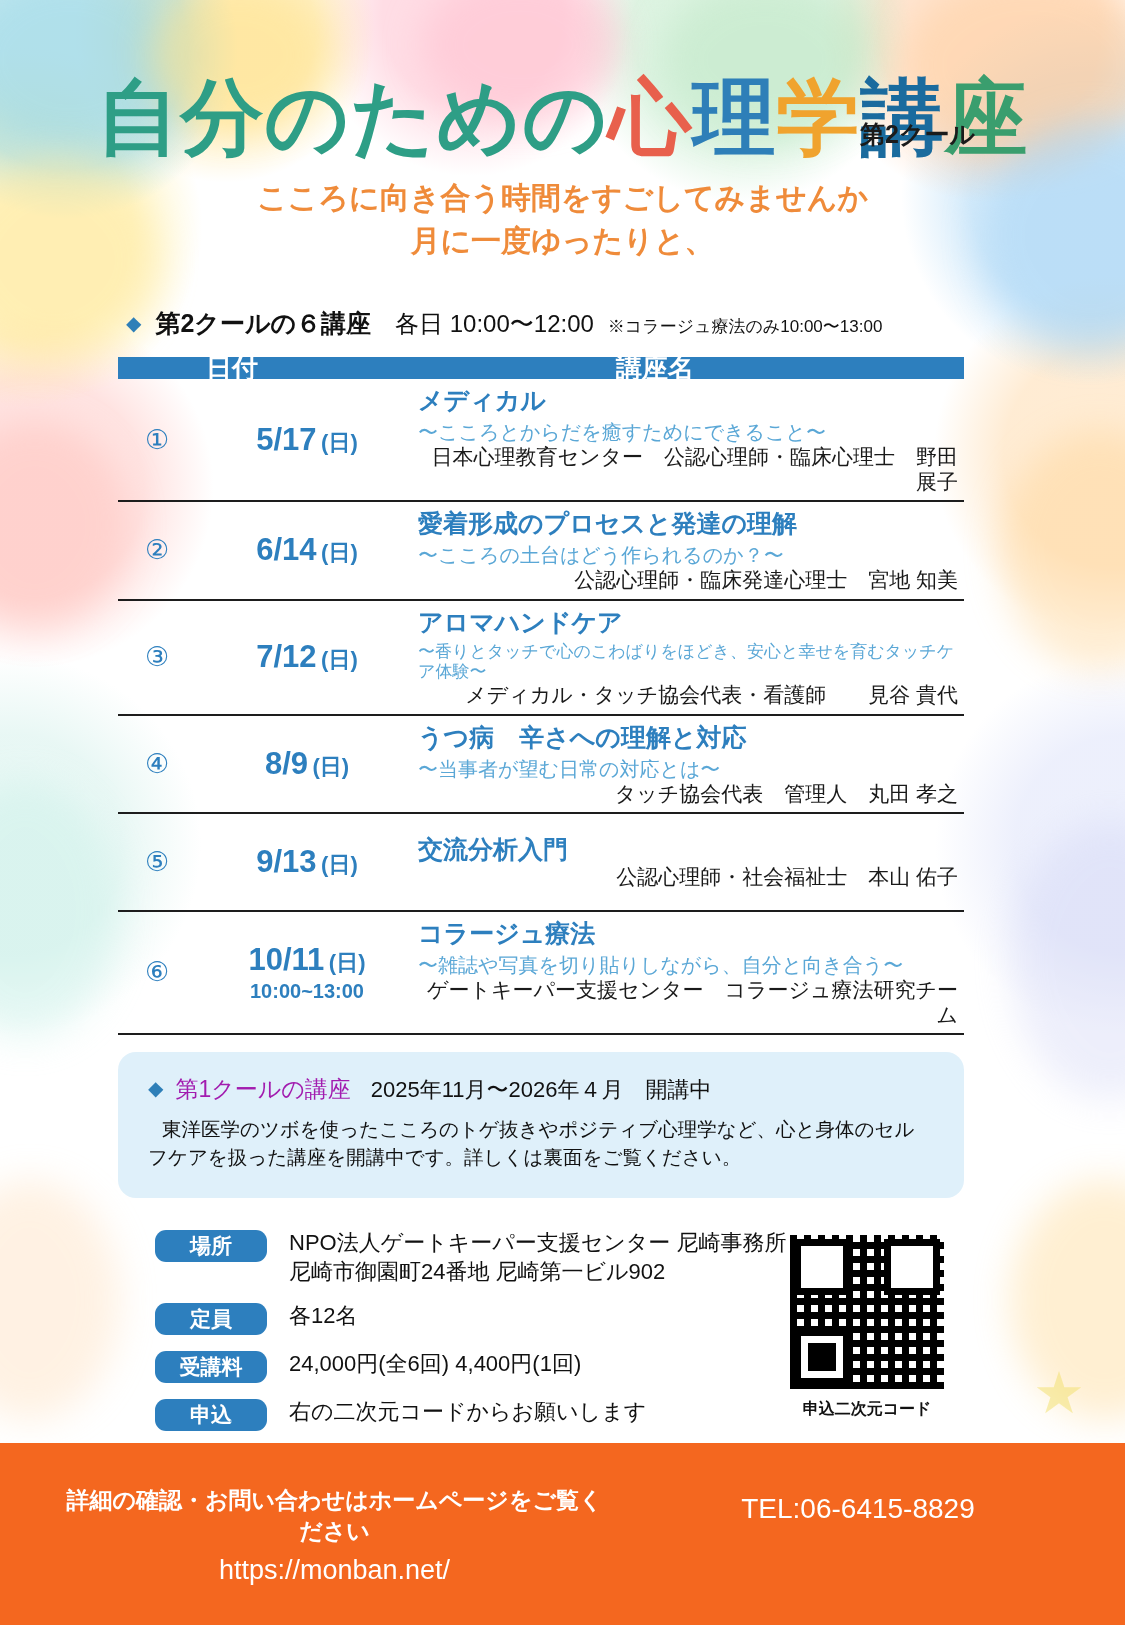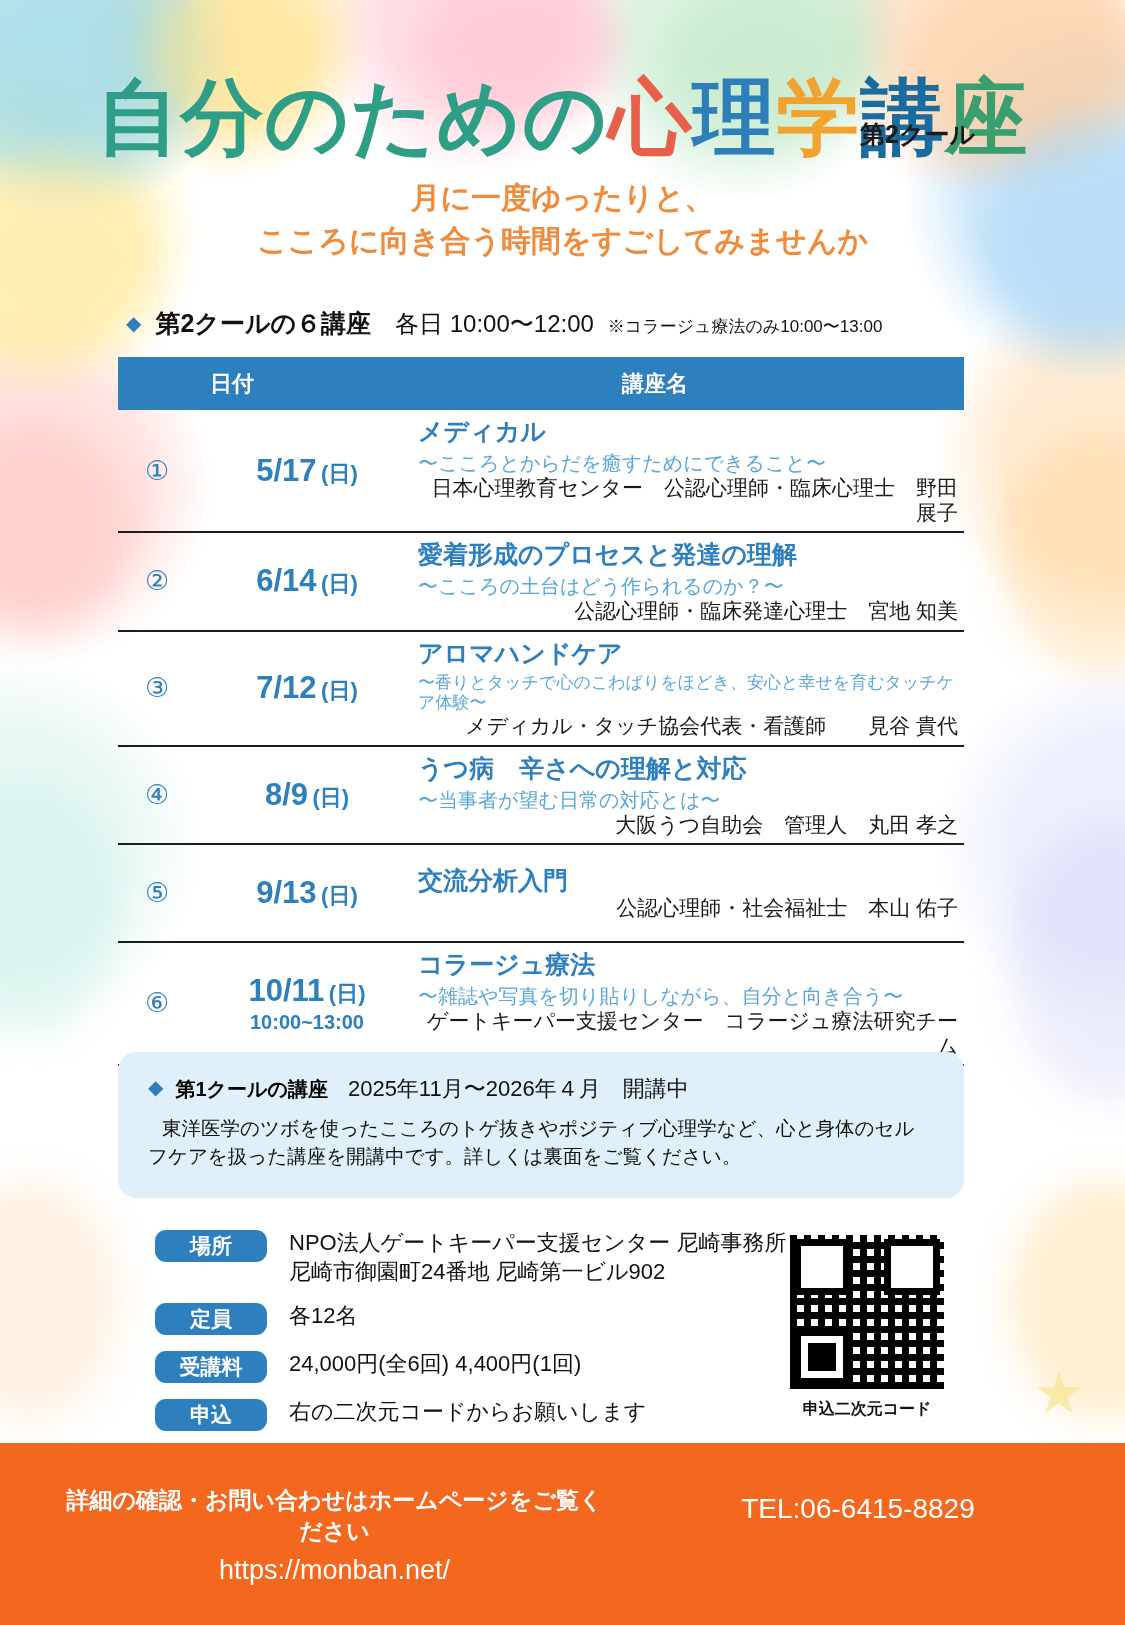--- a/index.html
+++ b/index.html
@@ -108,23 +108,23 @@
   .tbl {
     position: absolute;
     top: 357px;
     left: 118px;
     width: 846px;
   }
   .thead {
     display: flex;
     background: #2d7fbe;
     color: #fff;
-    height: 53px;
+    height: 22px;
     align-items: center;
-    font-size: 22px;
+    font-size: 26px;
     font-weight: bold;
   }
   .th-date { width: 228px; text-align: center; }
   .th-name { flex: 1; text-align: center; }
 
   .row {
     display: flex;
     border-bottom: 2px solid #1d1d1d;
     min-height: 98px;
     align-items: center;
@@ -190,21 +190,21 @@
     background: #dff0fa;
     border-radius: 18px;
     box-sizing: border-box;
     padding: 22px 30px;
   }
   .infobox .line1 {
     display: flex;
     align-items: baseline;
     gap: 12px;
   }
-  .infobox .b1 { font-size: 20px; font-weight: bold; color: #000000; }
+  .infobox .b1 { font-size: 23px; font-weight: normal; color: #a21caf; }
   .infobox .b2 { font-size: 22px; color: #111; margin-left: 8px; }
   .infobox .body {
     margin-top: 10px;
     font-size: 19.5px;
     color: #111;
     line-height: 1.45;
     text-indent: 14px;
   }
 
   
@@ -334,22 +334,22 @@
   <div class="blob" style="left:1000px;top:430px;width:200px;height:240px;background:#ffd08a;opacity:.38;"></div>
   <div class="blob" style="left:-70px;top:780px;width:190px;height:260px;background:#bfeee4;opacity:.35;"></div>
   <div class="blob" style="left:1010px;top:820px;width:200px;height:280px;background:#c9cdf3;opacity:.32;"></div>
   <div class="blob" style="left:-60px;top:1180px;width:180px;height:240px;background:#ffd9b0;opacity:.35;"></div>
   <div class="blob" style="left:1010px;top:1180px;width:190px;height:240px;background:#ffd27f;opacity:.35;"></div>
   <div class="star">★</div>
 
   <div class="title-wrap">
     <div class="main-title"><span class="t-g">自分のための</span><span class="t-r">心</span><span class="t-b">理</span><span class="t-o">学</span><span class="t-d">講</span><span class="t-gr">座</span></div>
     <div class="subtitle">
+      <div>こころに向き合う時間をすごしてみませんか</div>
       <div>月に一度ゆったりと、</div>
-      <div>こころに向き合う時間をすごしてみませんか</div>
     </div>
   </div>
   <div class="cour-tag">第2クール</div>
 
   <div class="sec-head">
     <span class="diamond">◆</span>
     <span class="h1">第2クールの６講座</span>
     <span class="h2">各日 10:00〜12:00</span>
     <span class="h3">※コラージュ療法のみ10:00〜13:00</span>
   </div>
@@ -401,21 +401,21 @@
 
     <div class="row">
       <div class="c-num">④</div>
       <div class="c-date">
         <span class="d">8/9</span>
         <span class="dow">(日)</span>
       </div>
       <div class="c-body">
         <div class="c-title">うつ病　辛さへの理解と対応</div>
         <div class="c-sub">〜当事者が望む日常の対応とは〜</div>
-        <div class="c-pres">大阪うつ自助会　管理人　丸田 孝之</div>
+        <div class="c-pres">タッチ協会代表　管理人　丸田 孝之</div>
       </div>
     </div>
 
     <div class="row">
       <div class="c-num">⑤</div>
       <div class="c-date">
         <span class="d">9/13</span>
         <span class="dow">(日)</span>
       </div>
       <div class="c-body">

